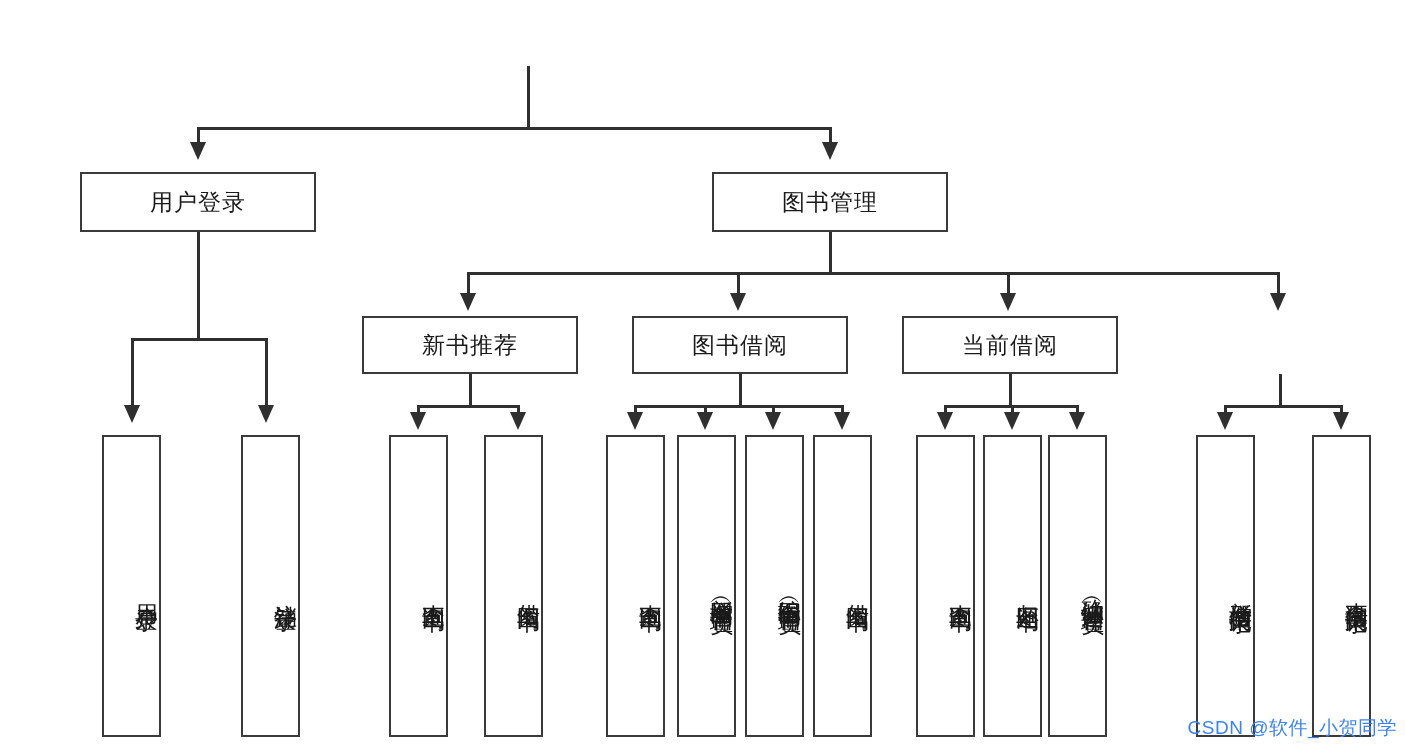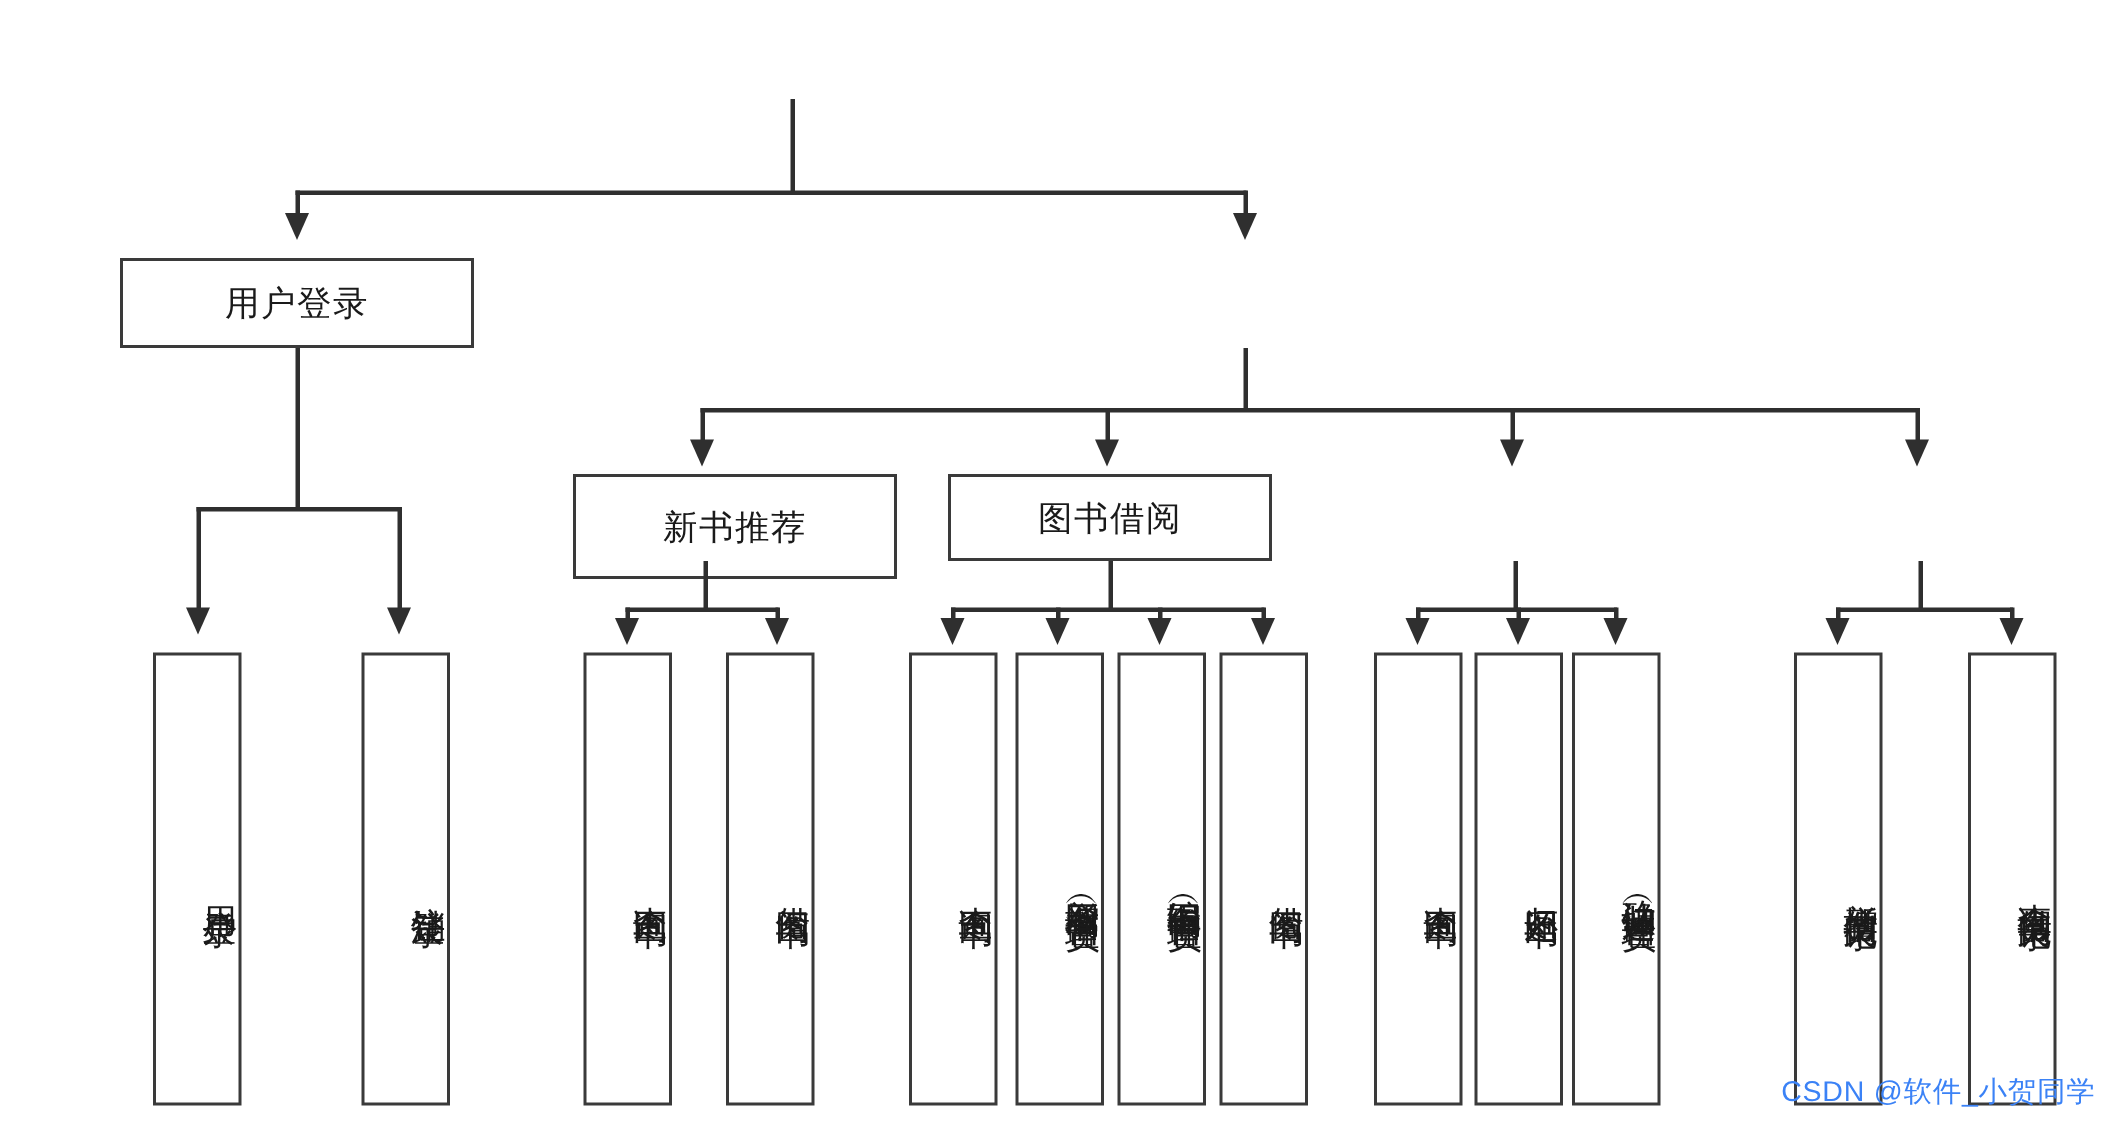--- a/index.html
+++ b/index.html
@@ -84,44 +84,50 @@
   <div class="conn v" style="left:527px; top:66px; height:63px;"></div>
   <div class="conn h" style="left:197px; top:127px; width:634px;"></div>
   <div class="conn v" style="left:197px; top:127px; height:16px;"></div>
   <div class="conn v" style="left:829px; top:127px; height:16px;"></div>
   <div class="arrow" style="left:190px; top:142px;"></div>
   <div class="arrow" style="left:822px; top:142px;"></div>
 
   <div class="node horiz" style="left:80px; top:172px; width:236px; height:60px;">
     <span>用户登录</span>
   </div>
+  <div class="node horiz" style="left:712px; top:172px; width:236px; height:60px;">
+    <span>图书管理</span>
+  </div>
 
   <div class="conn v" style="left:197px; top:232px; height:108px;"></div>
   <div class="conn h" style="left:131px; top:338px; width:136px;"></div>
   <div class="conn v" style="left:131px; top:338px; height:68px;"></div>
   <div class="conn v" style="left:265px; top:338px; height:68px;"></div>
   <div class="arrow" style="left:124px; top:405px;"></div>
   <div class="arrow" style="left:258px; top:405px;"></div>
 
   <div class="conn v" style="left:829px; top:232px; height:42px;"></div>
   <div class="conn h" style="left:467px; top:272px; width:812px;"></div>
   <div class="conn v" style="left:467px; top:272px; height:22px;"></div>
   <div class="conn v" style="left:737px; top:272px; height:22px;"></div>
   <div class="conn v" style="left:1007px; top:272px; height:22px;"></div>
   <div class="conn v" style="left:1277px; top:272px; height:22px;"></div>
   <div class="arrow" style="left:460px; top:293px;"></div>
   <div class="arrow" style="left:730px; top:293px;"></div>
   <div class="arrow" style="left:1000px; top:293px;"></div>
   <div class="arrow" style="left:1270px; top:293px;"></div>
 
-  <div class="node horiz" style="left:382px; top:316px; width:216px; height:70px;">
+  <div class="node horiz" style="left:362px; top:316px; width:216px; height:58px;">
     <span>新书推荐</span>
   </div>
   <div class="node horiz" style="left:632px; top:316px; width:216px; height:58px;">
     <span>图书借阅</span>
+  </div>
+  <div class="node horiz" style="left:902px; top:316px; width:216px; height:58px;">
+    <span>当前借阅</span>
   </div>
 
   <div class="conn v" style="left:469px; top:374px; height:33px;"></div>
   <div class="conn h" style="left:417px; top:405px; width:102px;"></div>
   <div class="conn v" style="left:417px; top:405px; height:8px;"></div>
   <div class="conn v" style="left:517px; top:405px; height:8px;"></div>
   <div class="arrow" style="left:410px; top:412px;"></div>
   <div class="arrow" style="left:510px; top:412px;"></div>
 
   <div class="conn v" style="left:739px; top:374px; height:33px;"></div>

